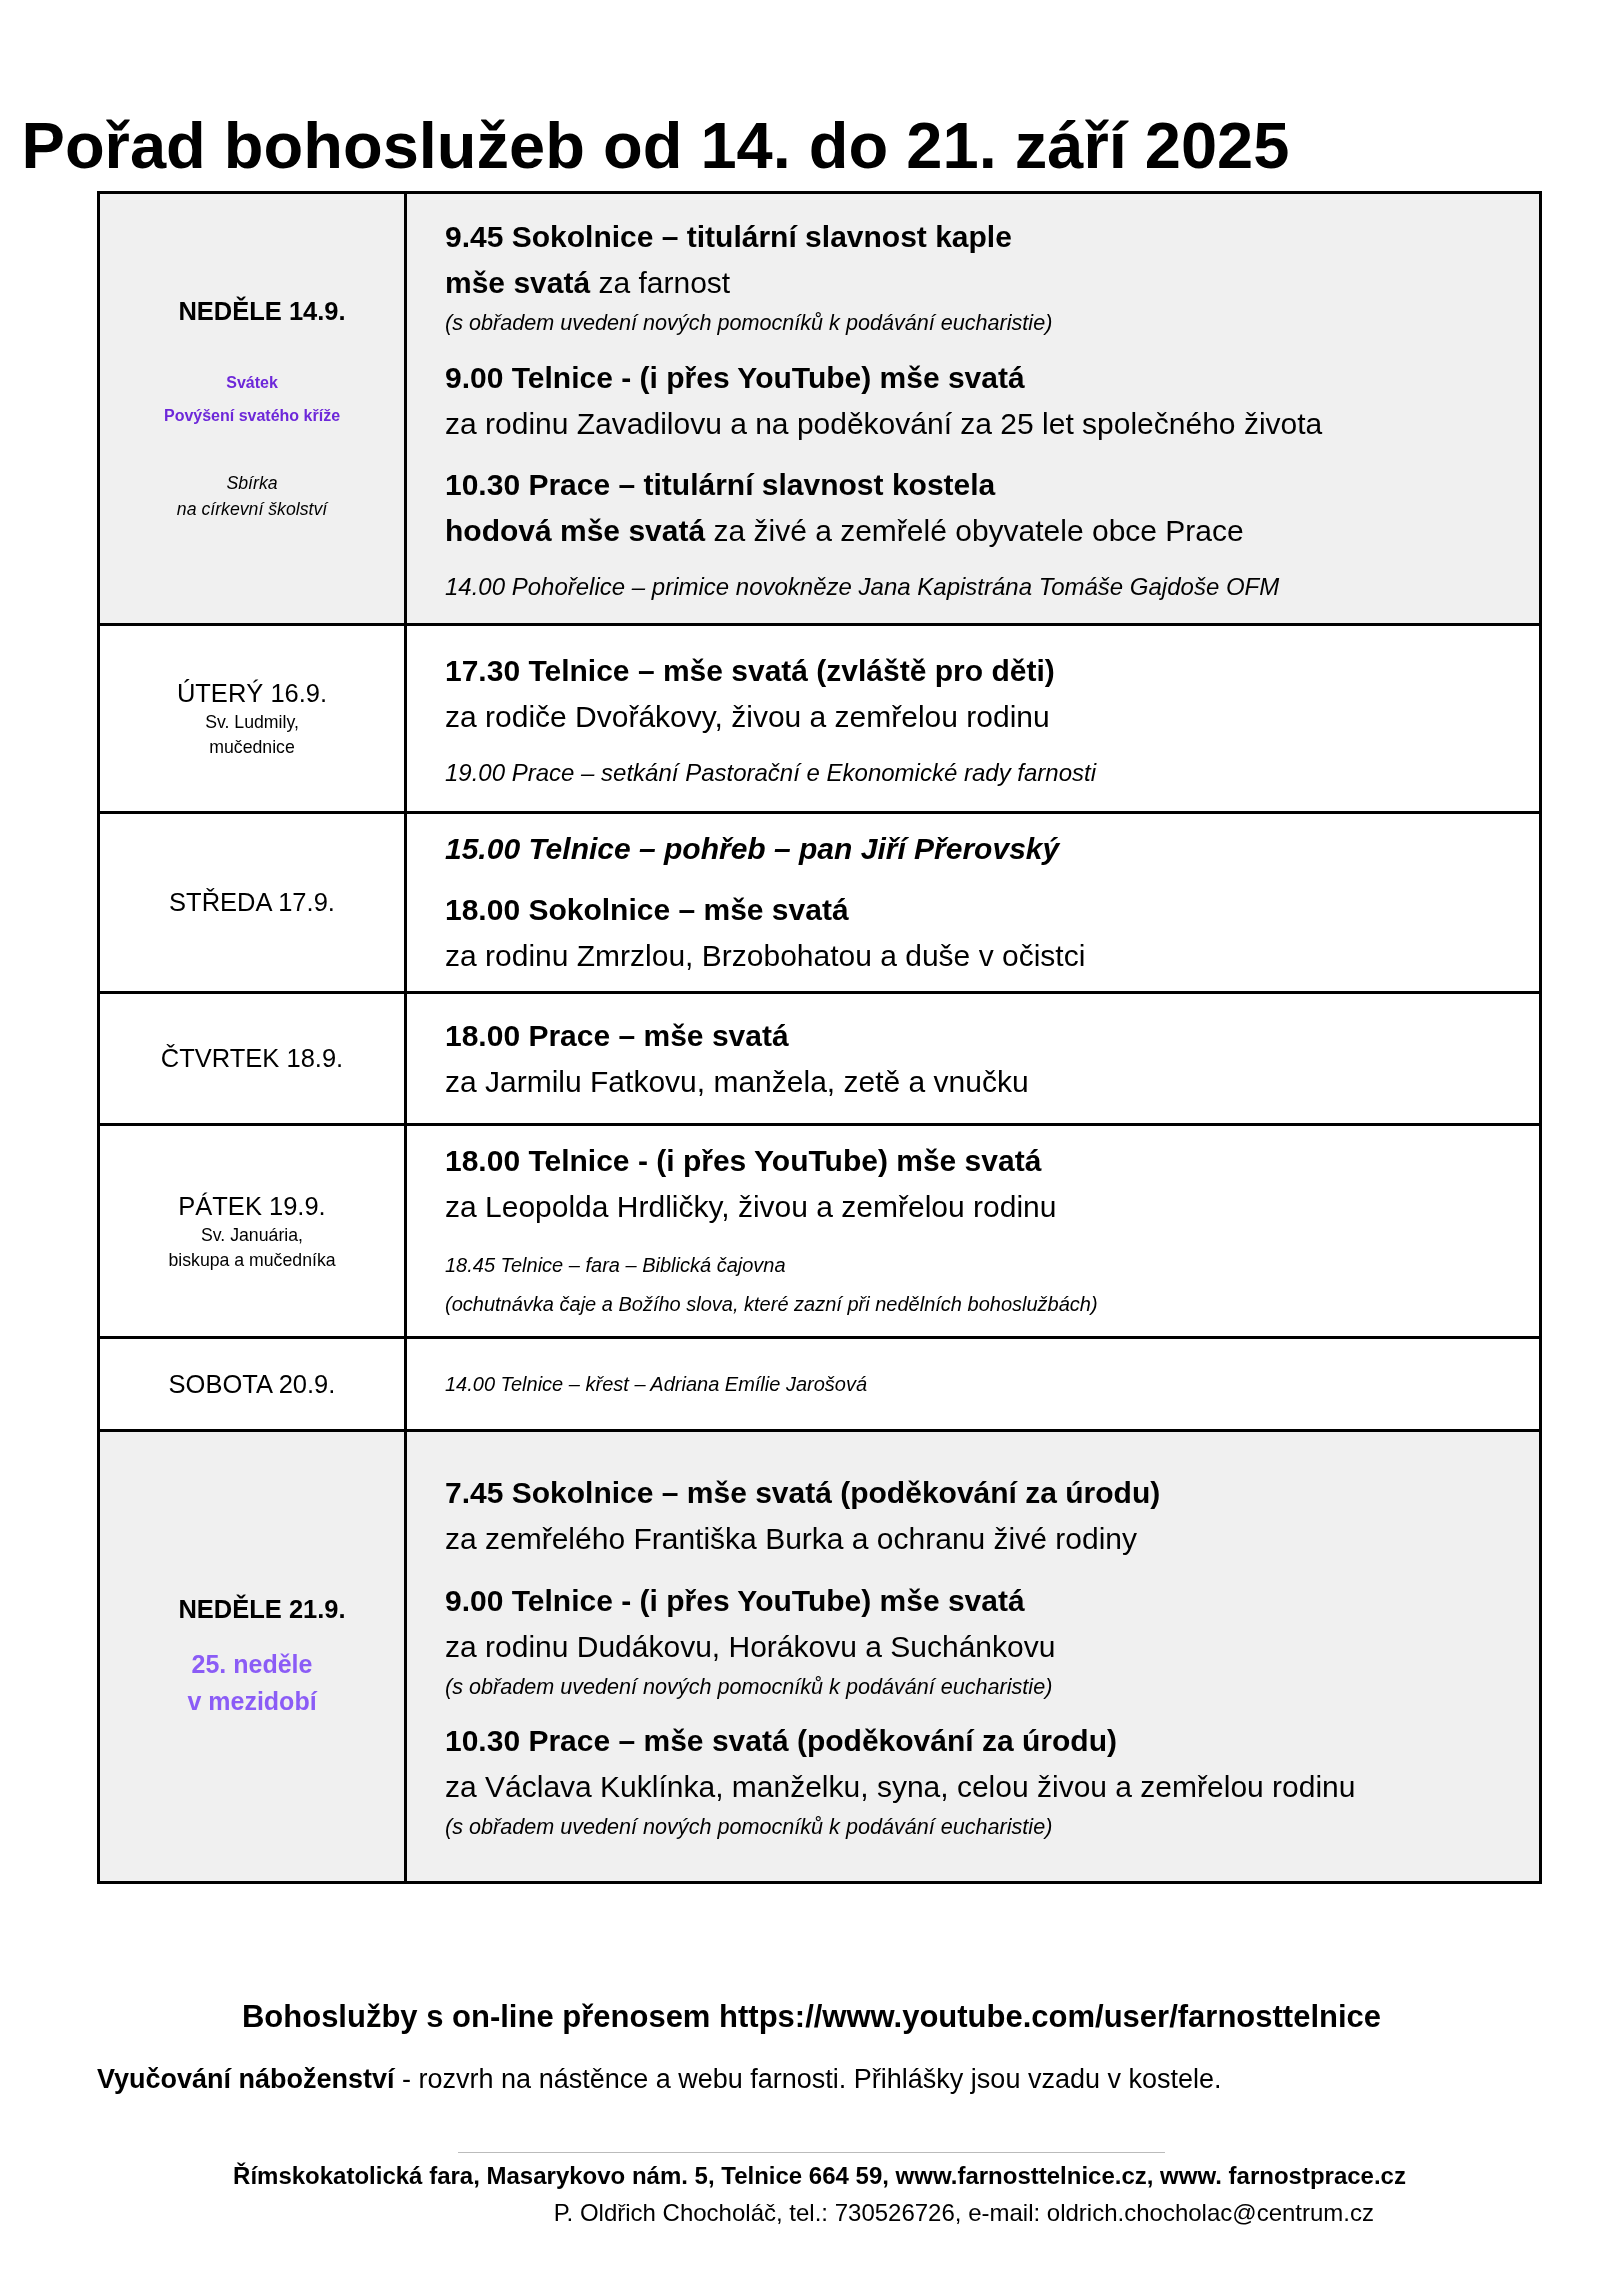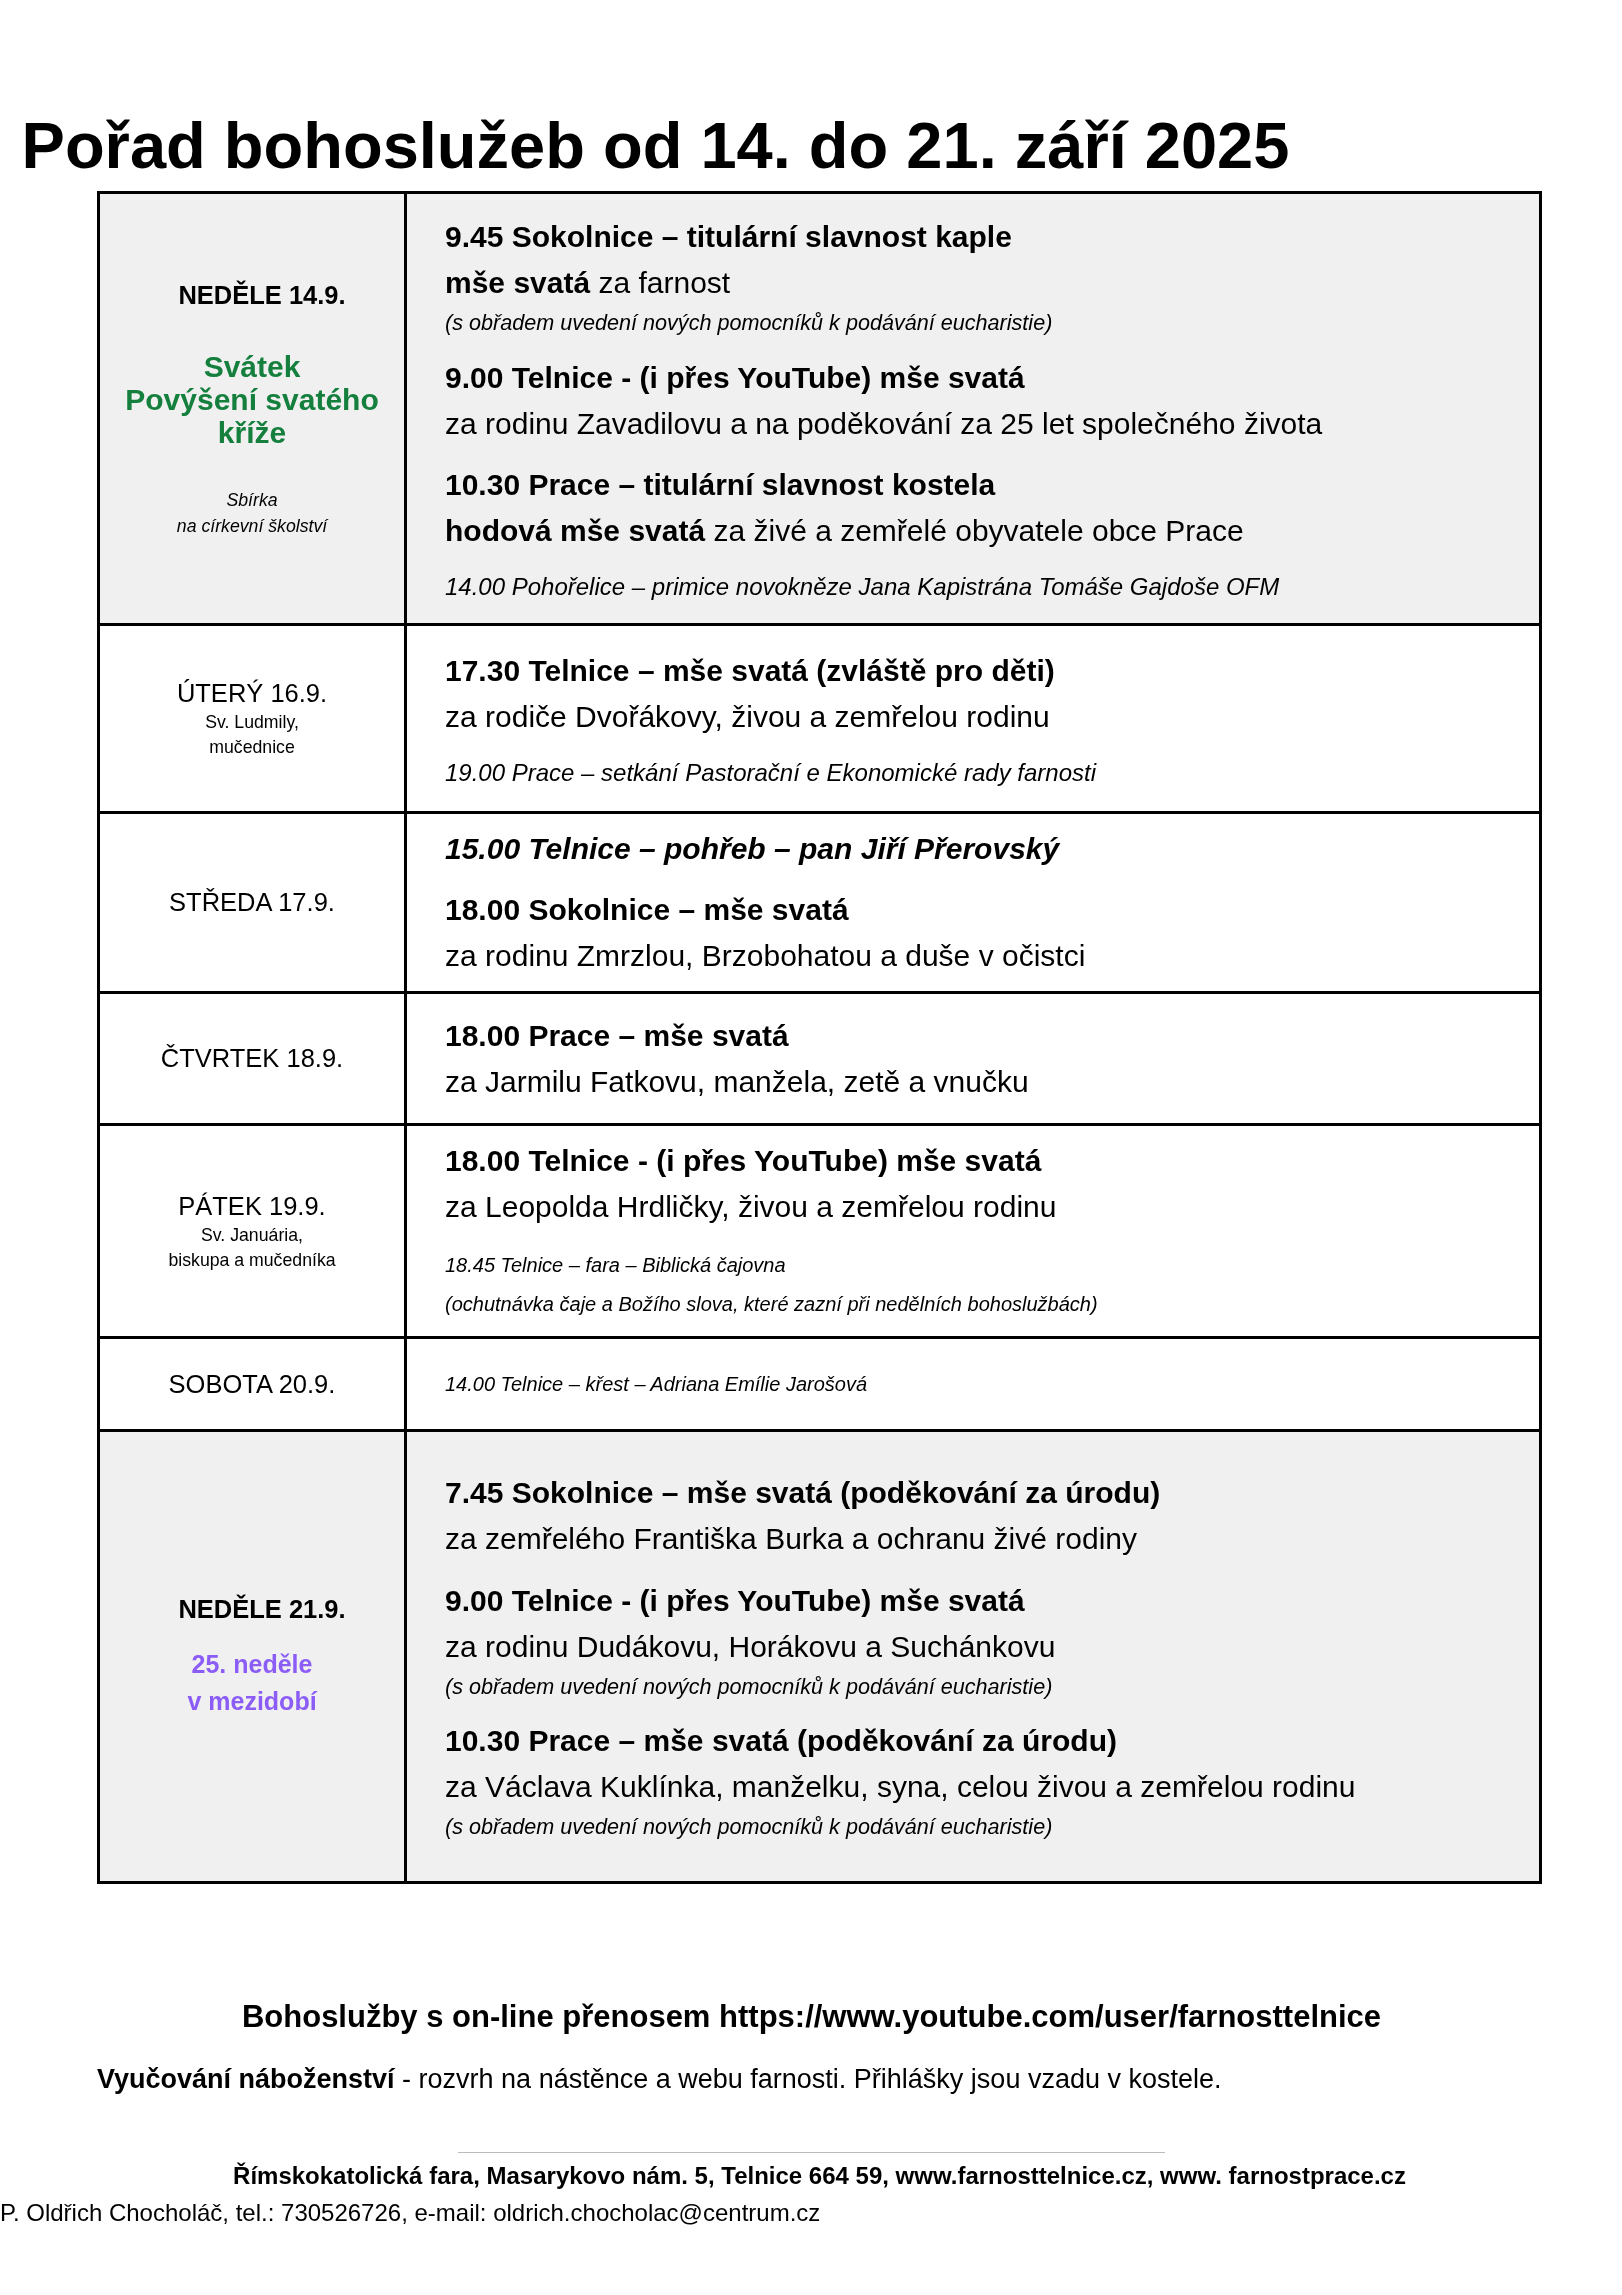--- a/index.html
+++ b/index.html
@@ -15,21 +15,21 @@
   table.sched {
     position: absolute; left: 97px; top: 191px; width: 1445px;
     border-collapse: collapse; table-layout: fixed;
   }
   table.sched td { border: 3.3px solid #000; padding: 0; vertical-align: middle; }
   td.day { width: 304px; text-align: center; }
   td.ev { padding-left: 38px !important; padding-right: 13px !important; }
   tr.shade td { background: #f0f0f0; }
   .dname { font-size: 25.5px; line-height: 33px; }
   .dname.b { font-weight: bold; margin-left: 20px; }
-  .feast-red { color: #15803d; font-weight: bold; font-size: 30px; line-height: 33px; }
+  .feast-red { color: #6d28d9; font-weight: bold; font-size: 16px; line-height: 33px; }
   .feast-green { color: #8b5cf6; font-weight: bold; font-size: 25px; line-height: 37px; }
   .note { font-size: 17.7px; line-height: 26px; font-style: italic; }
   .small { font-size: 17.7px; line-height: 25px; }
   .gap-s { height: 15.7px; }
   .gap-m { height: 38px; }
   .line { font-size: 30px; line-height: 46px; }
   .b { font-weight: bold; }
   .i { font-style: italic; }
   .sm-it { font-size: 21.6px; line-height: 33px; font-style: italic; }
   .ital-md { font-size: 20px; line-height: 39px; font-style: italic; }
@@ -43,21 +43,21 @@
   }
   .divider {
     position: absolute; left: 458px; top: 2152px; width: 707px; height: 0;
     border-top: 1.3px solid #bbbbbb;
   }
   .addr1 {
     position: absolute; left: 0; width: 1623px; top: 2159px; text-align: center;
     font-size: 24px; font-weight: bold; line-height: 33px; padding-left: 8px;
   }
   .addr2 {
-    position: absolute; left: 0; width: 1374px; top: 2196px; text-align: left;
+    position: absolute; left: 0; width: 1374px; top: 2196px; text-align: right;
     font-size: 24px; line-height: 33px;
   }
 </style>
 </head>
 <body>
 
 <div class="title">Pořad bohoslužeb od 14. do 21. září 2025</div>
 
 <table class="sched">
 

